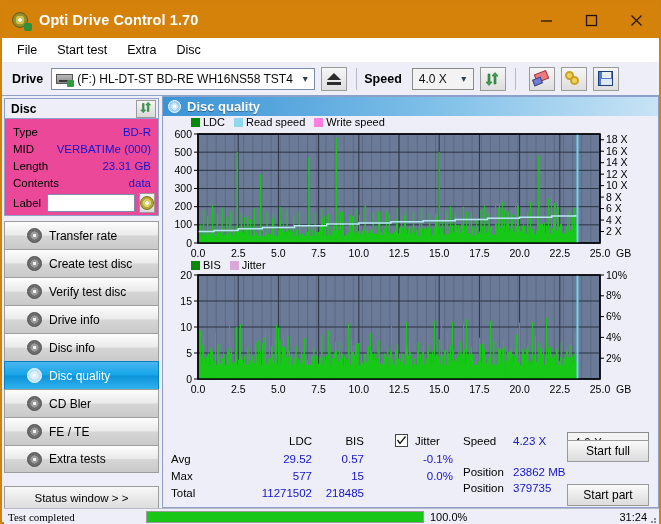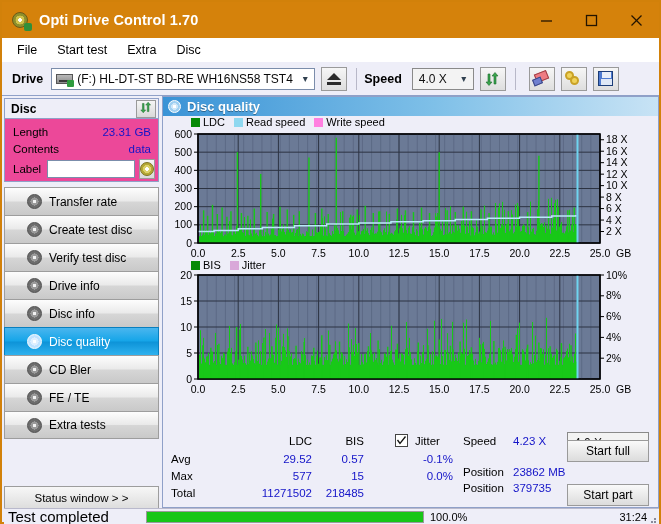--- a/index.html
+++ b/index.html
@@ -241,21 +241,21 @@
     display: flex; align-items: center; justify-content: center;
     font-size: 12px; color: #000;
   }
 
   
   #statusbar {
     position: absolute; left: 2px; top: 506px; width: 655px; height: 16px;
     background: #eeeef8; display: flex; align-items: center;
     border-top: 1px solid #b9b9cc;
   }
-  #status-text { font-size: 15px; color: #000; padding-left: 4px; width: 138px; }
+  #status-text { font-size: 11px; color: #000; padding-left: 4px; width: 138px; font-family: Liberation Serif, serif; }
   #progress-outer {
     width: 278px; height: 12px; background: #ffffff; border: 1px solid #9a9a9a;
     margin-left: 4px; position: relative;
   }
   #progress-fill { height: 100%; background: #17c617; }
   #progress-pct { font-size: 11px; color: #000; margin-left: 6px; width: 44px; }
   #elapsed { font-size: 11px; color: #000; margin-left: auto; padding-right: 12px; }
   #grip { position: absolute; right: 2px; bottom: 1px; width: 10px; height: 10px; }
 </style>
 </head>
@@ -356,20 +356,28 @@
         <div class="refbtn">
           <span>
             <svg width="13" height="13" viewBox="0 0 16 16">
               <path d="M3 3 L3 11 L1 11 L4 14.5 L7 11 L5 11 L5 3 Z" fill="#3aa44d" stroke="#1d6b2c" stroke-width=".6"></path>
               <path d="M11 13 L11 5 L13 5 L10 1.5 L7 5 L9 5 L9 13 Z" fill="#3aa44d" stroke="#1d6b2c" stroke-width=".6"></path>
             </svg>
           </span>
         </div>
       </div>
       <div style="height:4px"></div>
+      <div class="disc-row">
+        <span class="k">Type</span>
+        <span class="v">BD-R</span>
+      </div>
+      <div class="disc-row">
+        <span class="k">MID</span>
+        <span class="v">VERBATIMe (000)</span>
+      </div>
       <div class="disc-row">
         <span class="k">Length</span>
         <span class="v">23.31 GB</span>
       </div>
       <div class="disc-row">
         <span class="k">Contents</span>
         <span class="v">data</span>
       </div>
       <div id="label-row">
         <span class="k">Label</span>

